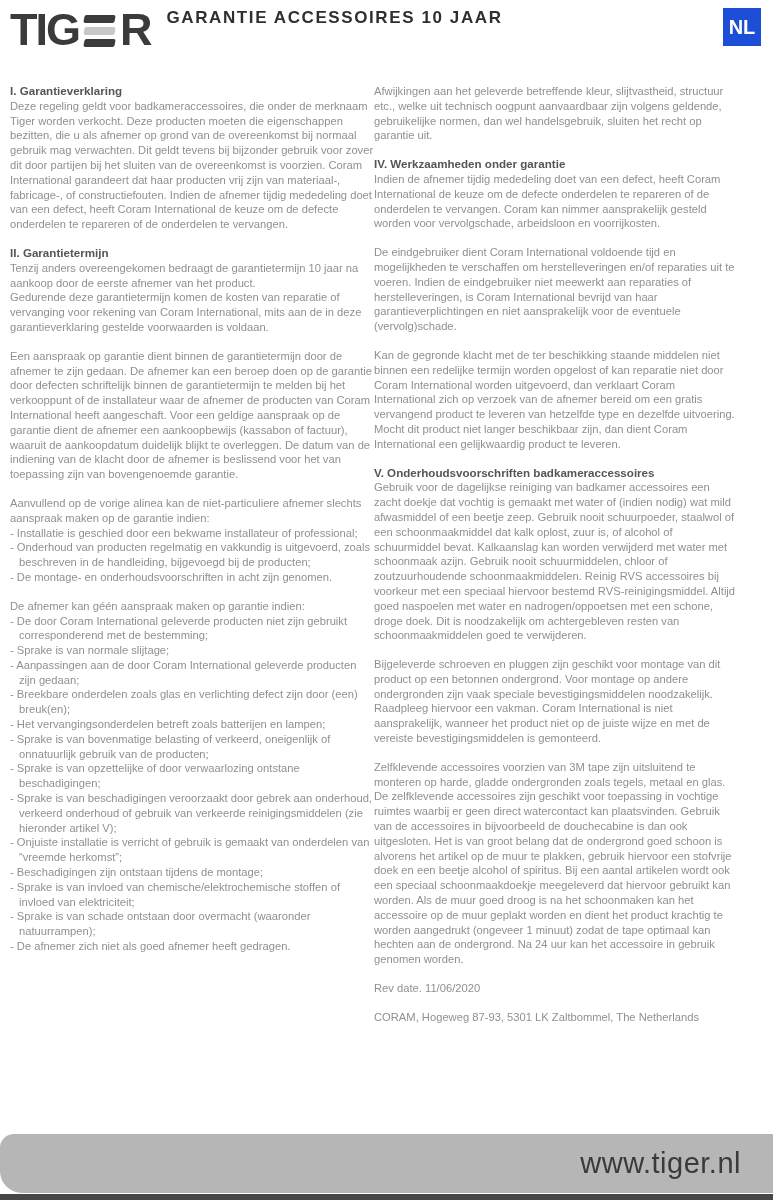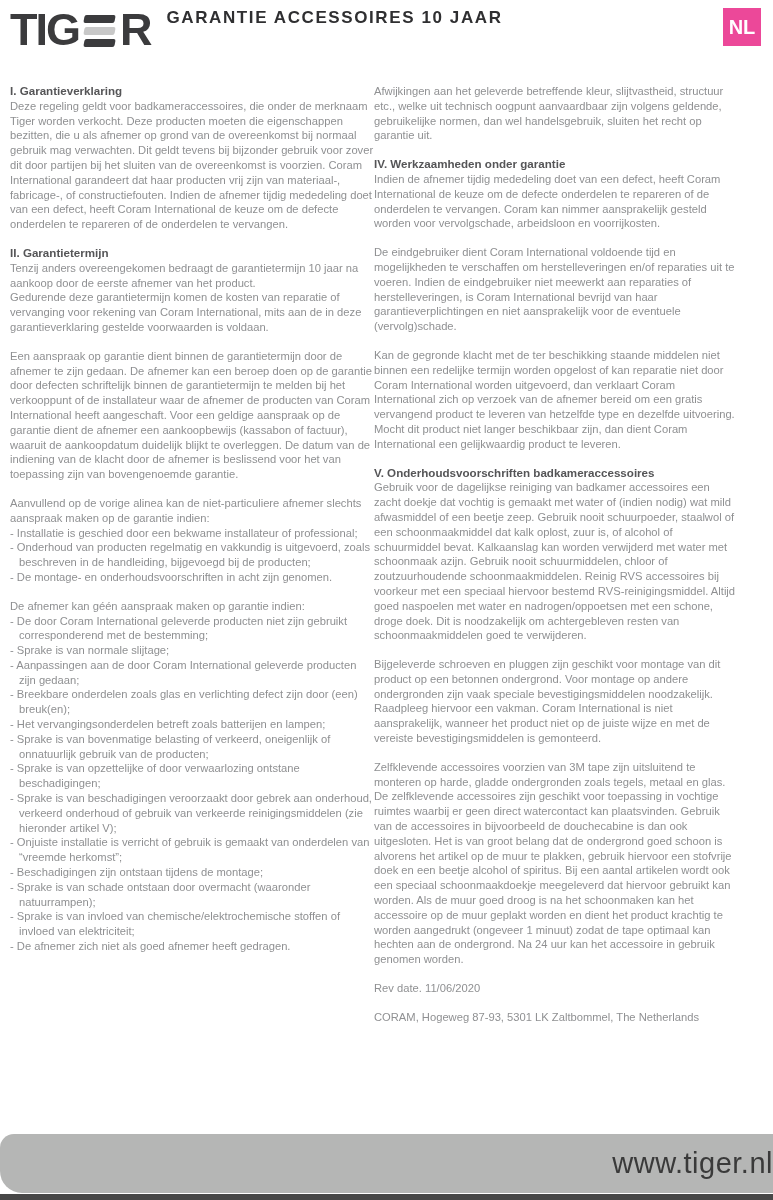--- a/index.html
+++ b/index.html
@@ -24,38 +24,38 @@
   .logo-e .bar{height:8px;border-radius:2px;transform:skewX(-10deg);}
   .logo-e .bar + .bar{margin-top:4px;}
   .bar-dark{background:#3b3b3d;}
   .bar-light{background:#c8c8c8;}
   .doc-title{
     font-size:17px;font-weight:700;letter-spacing:1.6px;
     color:#2f2f31;margin-left:16px;white-space:nowrap;
   }
   .lang-badge{
     margin-left:auto;margin-right:2px;
-    width:38px;height:38px;background:#ec4899;color:#ffffff;
+    width:38px;height:38px;background:#1d4ed8;color:#ffffff;
     font-size:20px;font-weight:700;
     display:flex;align-items:center;justify-content:center;
   }
 
   
   .columns{display:flex;padding-top:26px;}
   .col{width:364px;font-size:11.2px;line-height:14.8px;color:#8f9092;}
   .sec-title{font-size:11.6px;font-weight:700;color:#555557;margin:0;line-height:14.8px;}
   .para{margin:0;}
   .block{margin-bottom:14px;}
   .bullet{padding-left:9px;text-indent:-9px;}
   .footer-bar{
     position:absolute;left:0;right:0;bottom:7px;height:59px;
     background:#b5b6b5;
     border-radius:14px 0 0 22px;
     display:flex;align-items:center;justify-content:flex-end;
-    box-sizing:border-box;
+    padding-right:32px;box-sizing:border-box;
   }
   .footer-site{
     font-size:29px;font-weight:400;color:#3a3a3a;letter-spacing:0.5px;
     font-family:"Liberation Sans","DejaVu Sans",sans-serif;
   }
   .page-edge{position:absolute;left:0;right:0;bottom:0;height:6px;background:#474747;}
 </style>
 </head>
 <body>
 
@@ -106,22 +106,22 @@
         <div class="bullet">- De door Coram International geleverde producten niet zijn gebruikt corresponderend met de bestemming;</div>
         <div class="bullet">- Sprake is van normale slijtage;</div>
         <div class="bullet">- Aanpassingen aan de door Coram International geleverde producten zijn gedaan;</div>
         <div class="bullet">- Breekbare onderdelen zoals glas en verlichting defect zijn door (een) breuk(en);</div>
         <div class="bullet">- Het vervangingsonderdelen betreft zoals batterijen en lampen;</div>
         <div class="bullet">- Sprake is van bovenmatige belasting of verkeerd, oneigenlijk of onnatuurlijk gebruik van de producten;</div>
         <div class="bullet">- Sprake is van opzettelijke of door verwaarlozing ontstane beschadigingen;</div>
         <div class="bullet">- Sprake is van beschadigingen veroorzaakt door gebrek aan onderhoud, verkeerd onderhoud of gebruik van verkeerde reinigingsmiddelen (zie hieronder artikel V);</div>
         <div class="bullet">- Onjuiste installatie is verricht of gebruik is gemaakt van onderdelen van “vreemde herkomst”;</div>
         <div class="bullet">- Beschadigingen zijn ontstaan tijdens de montage;</div>
+        <div class="bullet">- Sprake is van invloed van chemische/elektrochemische stoffen of invloed van elektriciteit;</div>
         <div class="bullet">- Sprake is van schade ontstaan door overmacht (waaronder natuurrampen);</div>
-        <div class="bullet">- Sprake is van invloed van chemische/elektrochemische stoffen of invloed van elektriciteit;</div>
         <div class="bullet">- De afnemer zich niet als goed afnemer heeft gedragen.</div>
       </div>
 
     </div>
 
     <div class="col">
 
       <div class="block">
         <p class="para">Afwijkingen aan het geleverde betreffende kleur, slijtvastheid, structuur etc., welke uit technisch oogpunt aanvaardbaar zijn volgens geldende, gebruikelijke normen, dan wel handelsgebruik, sluiten het recht op garantie uit.</p>
       </div>

